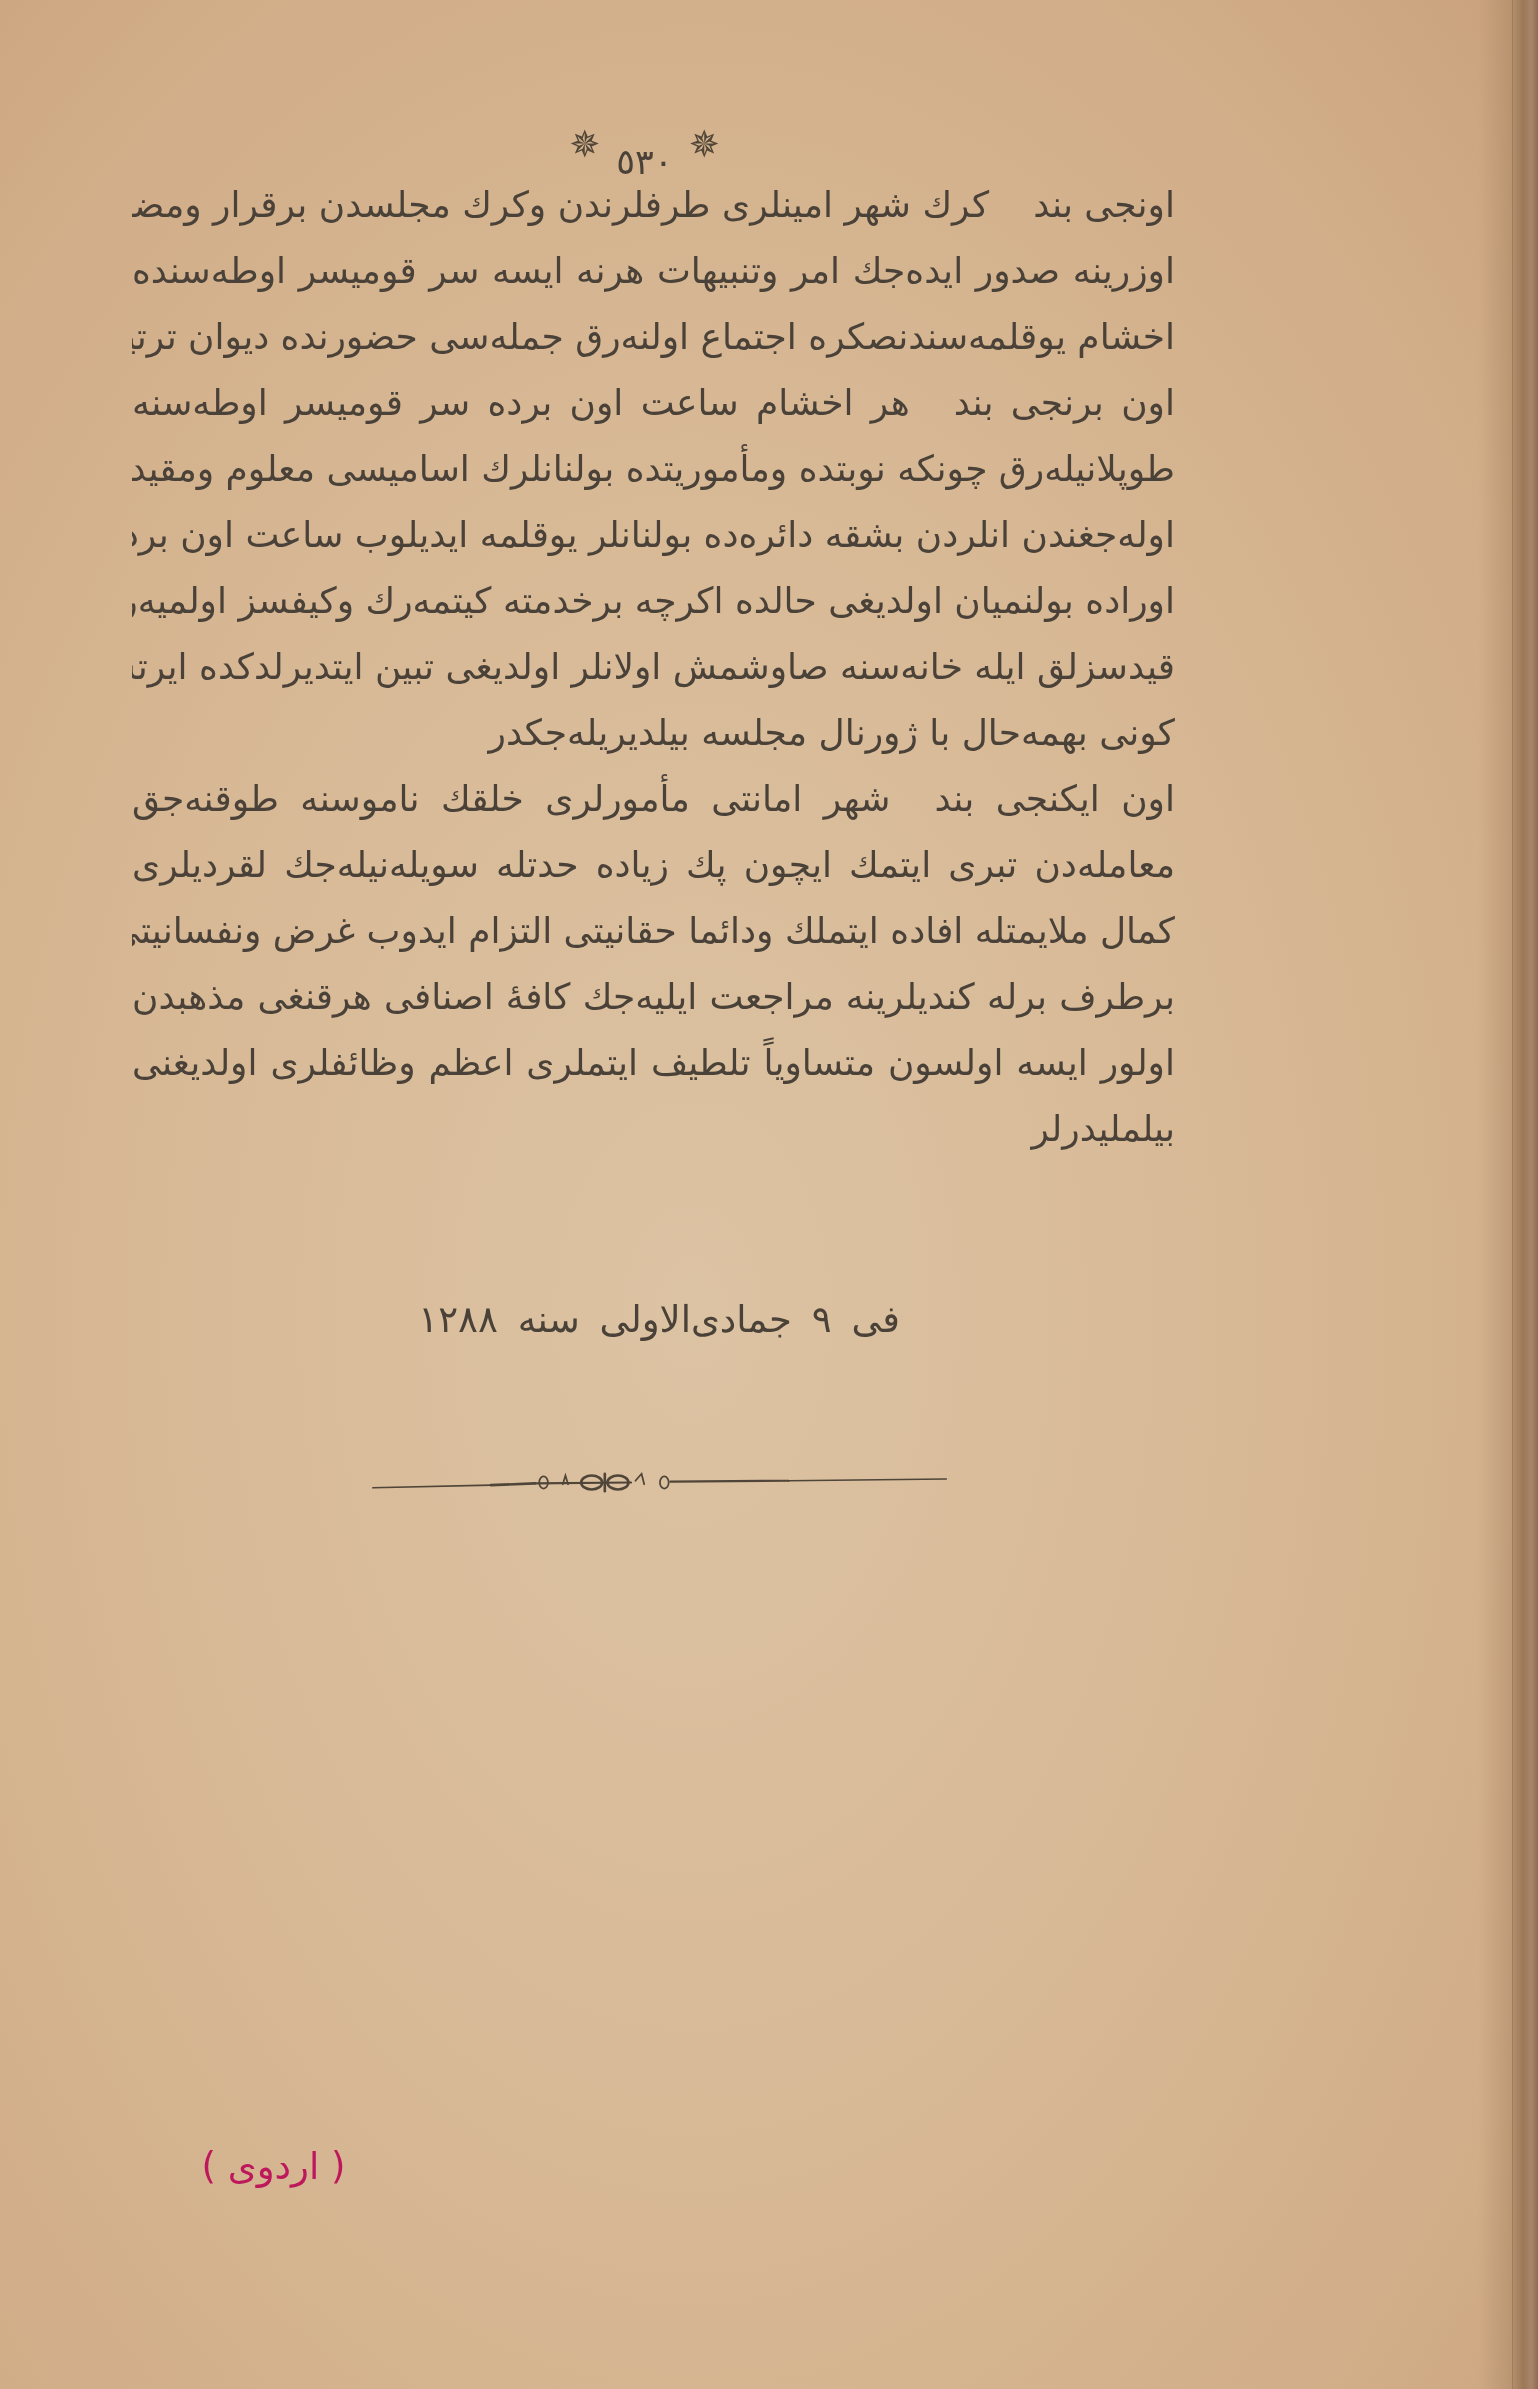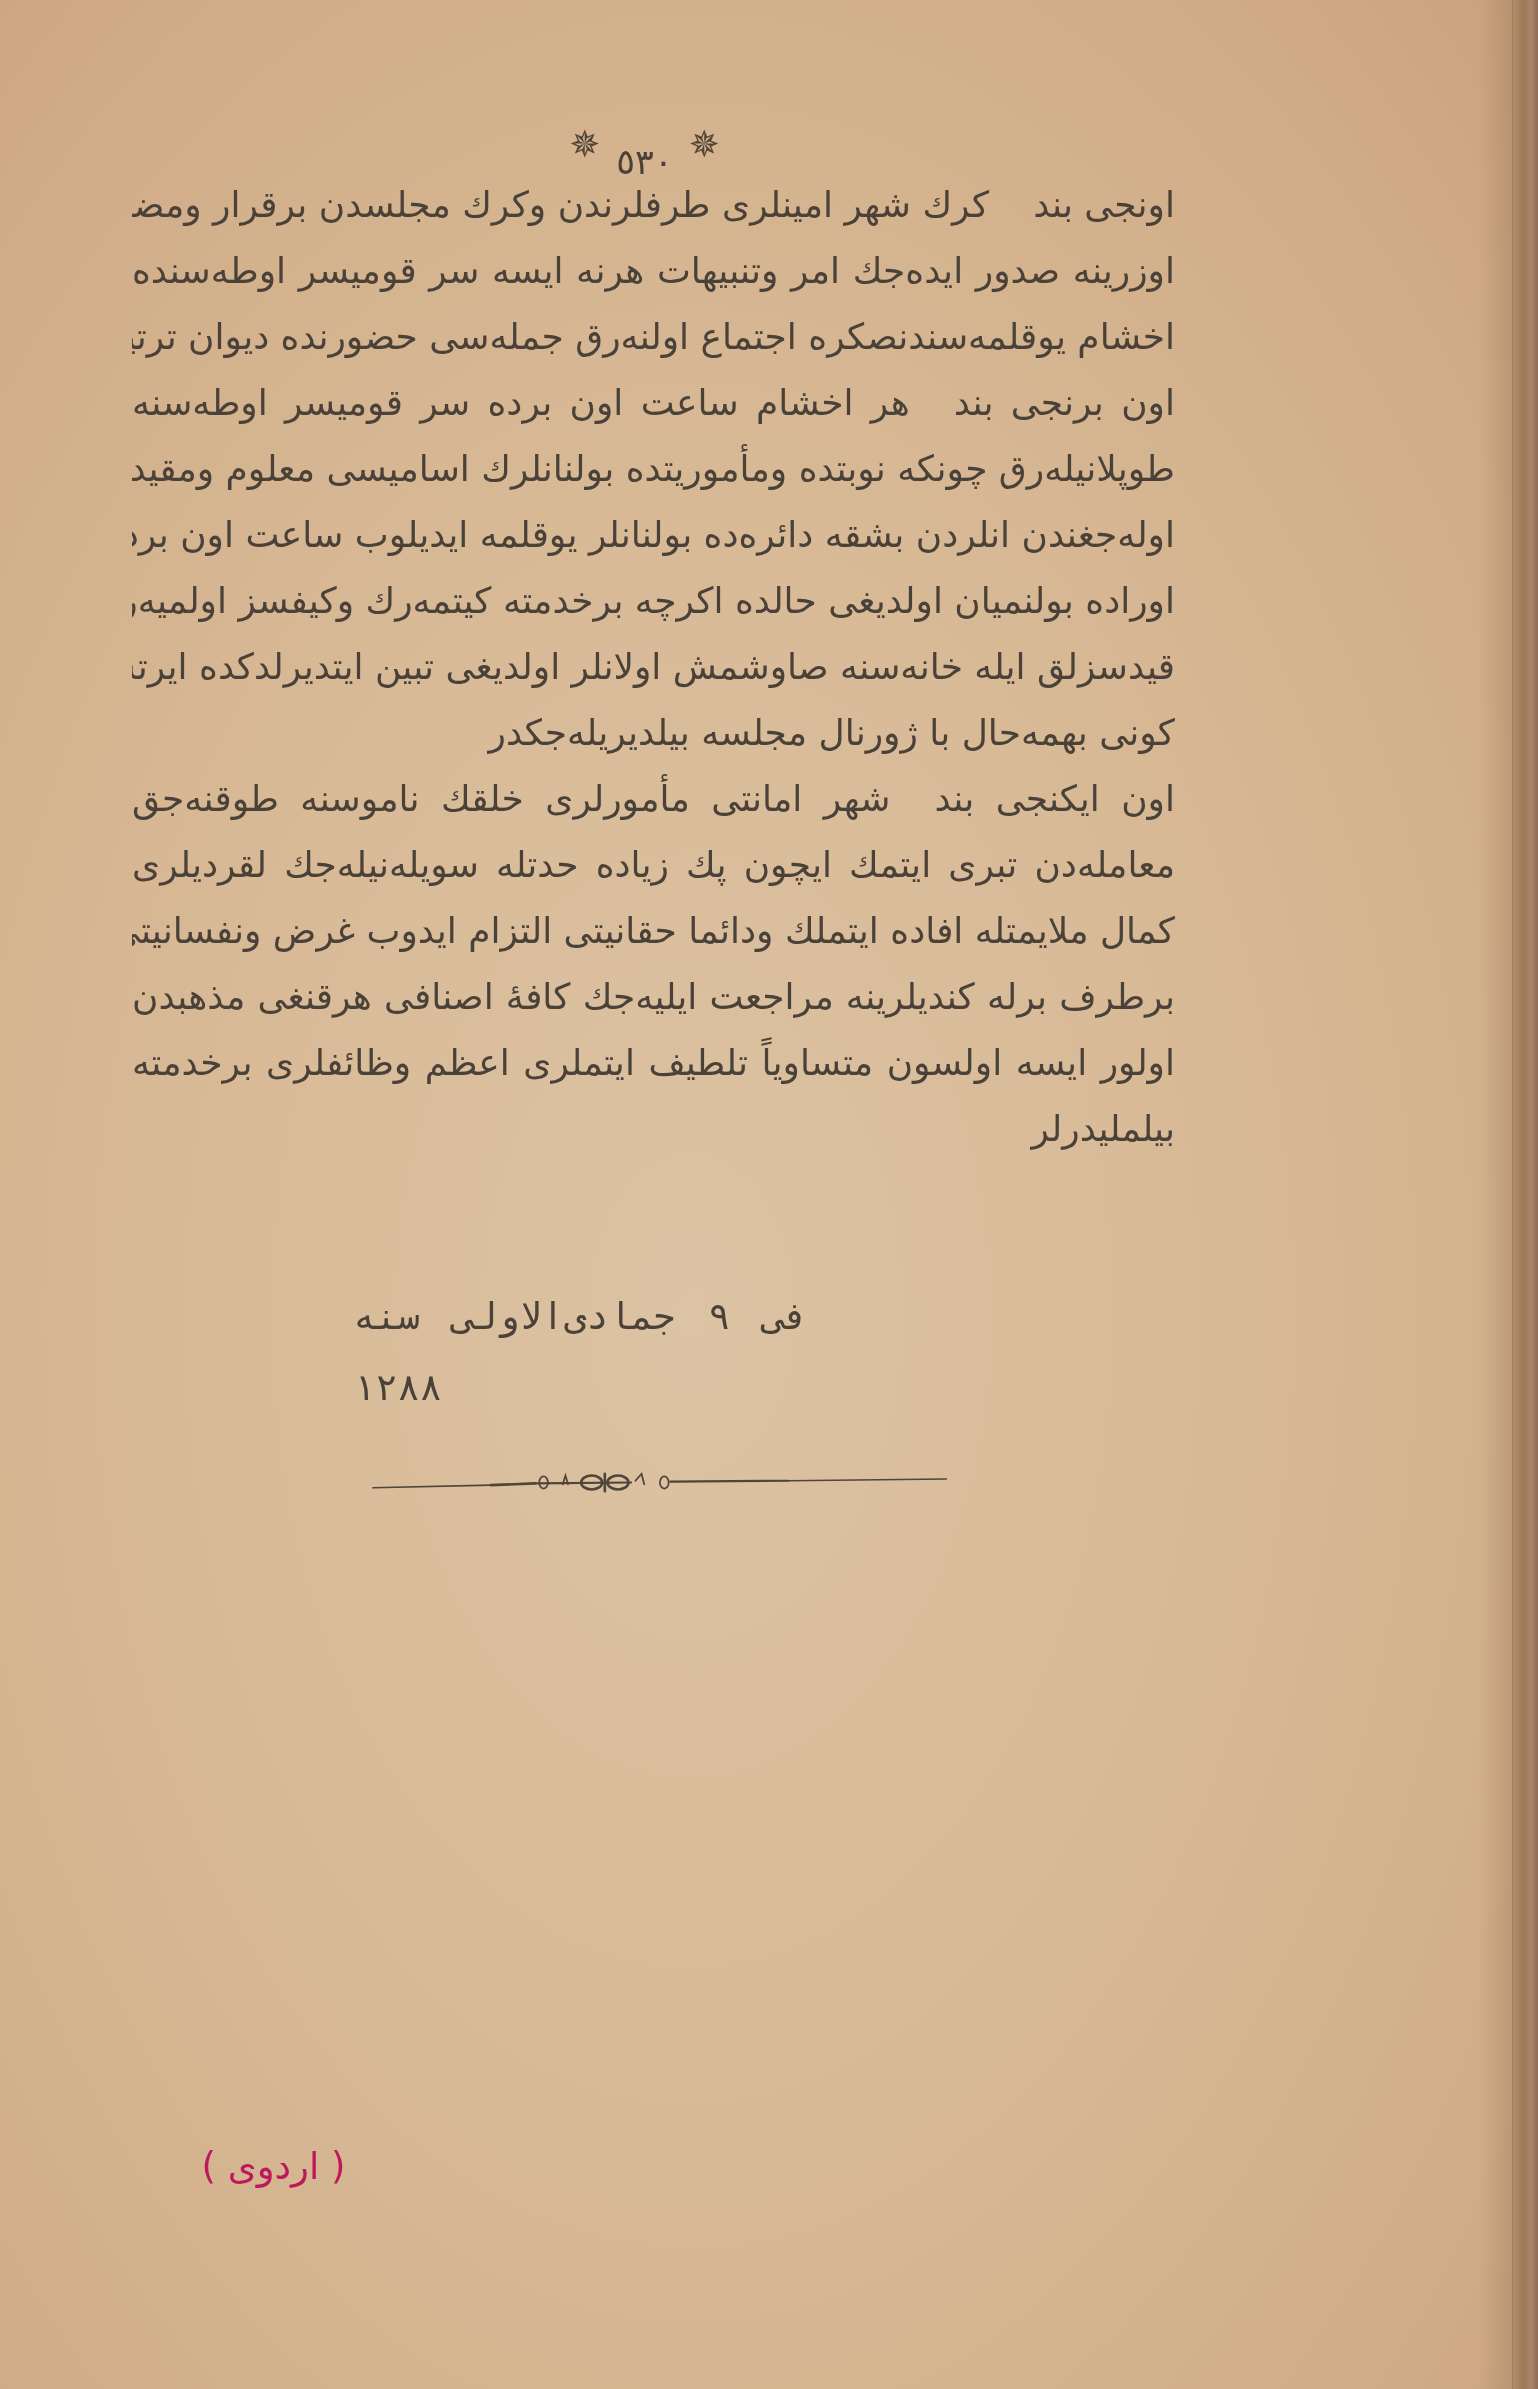--- a/index.html
+++ b/index.html
@@ -83,23 +83,23 @@
     }
     .line .lead {
       margin-left: 44px;
     }
     .date-line {
       position: absolute;
       top: 1284px;
       left: 353px;
       width: 547px;
       direction: rtl;
-      text-align: left;
+      text-align: right;
       color: #4a4238;
-      font-family: Liberation Mono, monospace;
+      font-family: Liberation Serif, serif;
       font-size: 37px;
       line-height: 71px;
       word-spacing: 10.6px;
     }
     .divider {
       position: absolute;
       top: 1465px;
       left: 366px;
       width: 587px;
       height: 35px;
@@ -168,21 +168,21 @@
     <div class="line">
       <span>معامله‌دن تبری ایتمك ایچون پك زیاده حدتله سویله‌نیله‌جك لقردیلری</span>
     </div>
     <div class="line">
       <span>کمال ملایمتله افاده ایتملك ودائما حقانیتی التزام ایدوب غرض ونفسانیتی</span>
     </div>
     <div class="line">
       <span>برطرف برله کندیلرینه مراجعت ایلیه‌جك کافهٔ اصنافی هرقنغی مذهبدن</span>
     </div>
     <div class="line">
-      <span>اولور ایسه اولسون متساویاً تلطیف ایتملری اعظم وظائفلری برخدمته</span>
+      <span>اولور ایسه اولسون متساویاً تلطیف ایتملری اعظم وظائفلری اولدیغنی</span>
     </div>
     <div class="line short">
       <span>بیلملیدرلر</span>
     </div>
   </div>
 
   <div class="date-line">فی ۹ جمادی‌الاولی سنه ۱۲۸۸</div>
 
   <svg class="divider" viewBox="0 0 665 40" xmlns="http://www.w3.org/2000/svg">
     <g stroke="#4f4538" fill="none" stroke-linecap="round">

